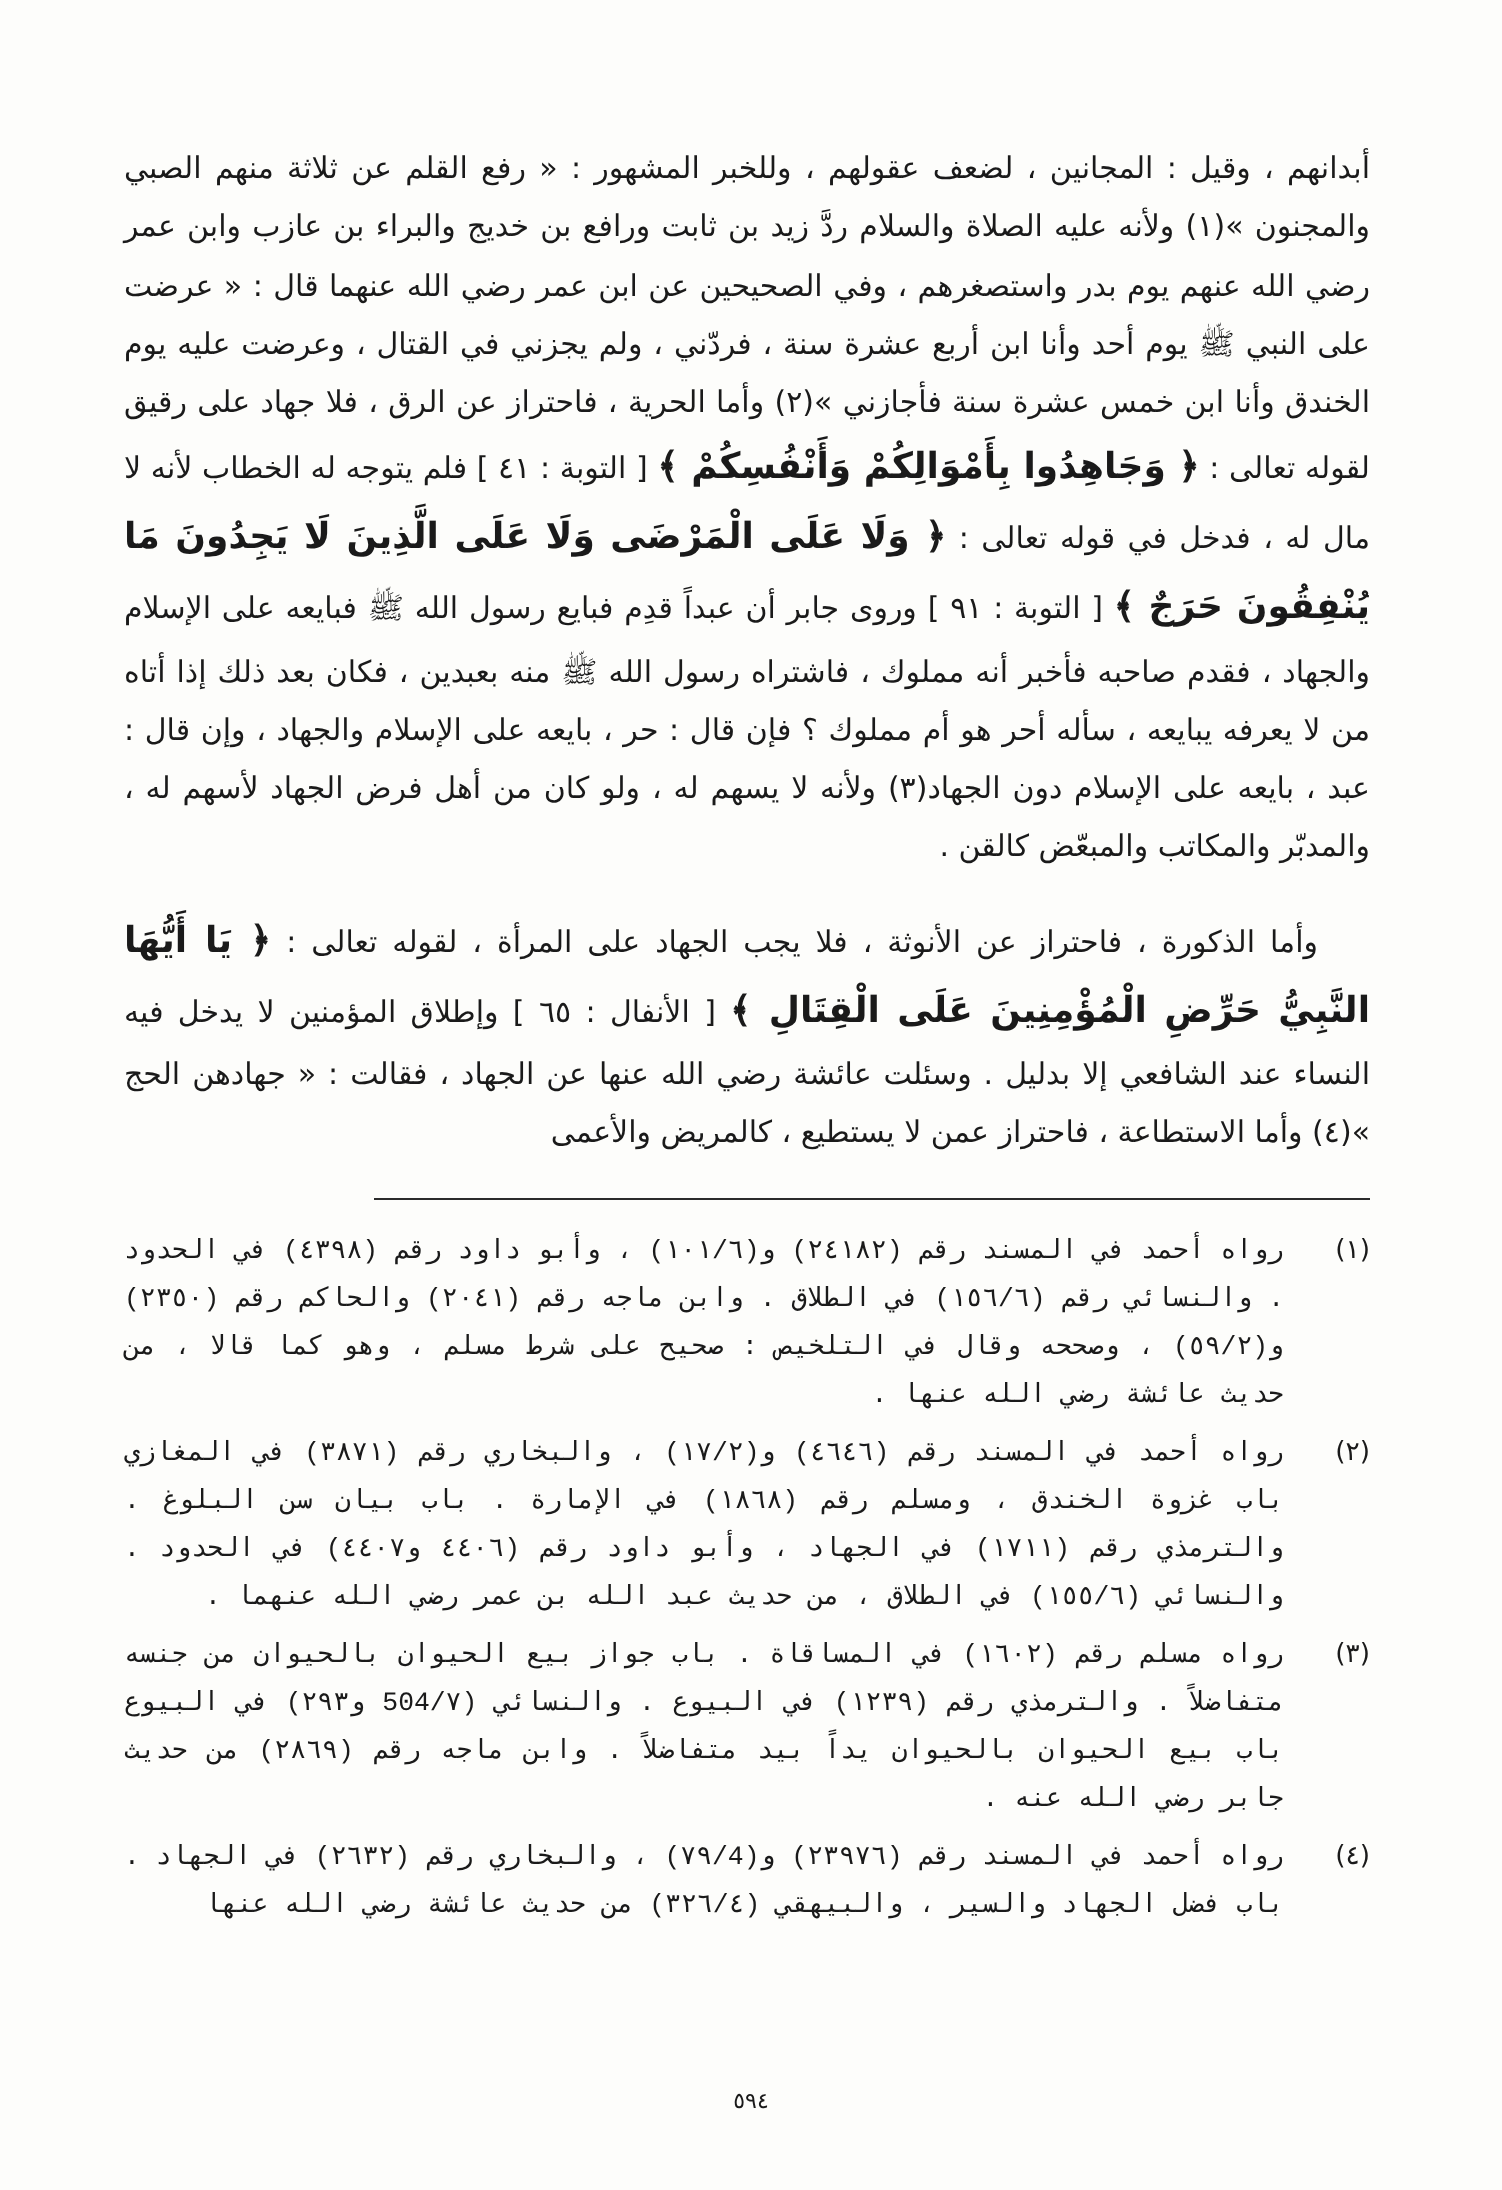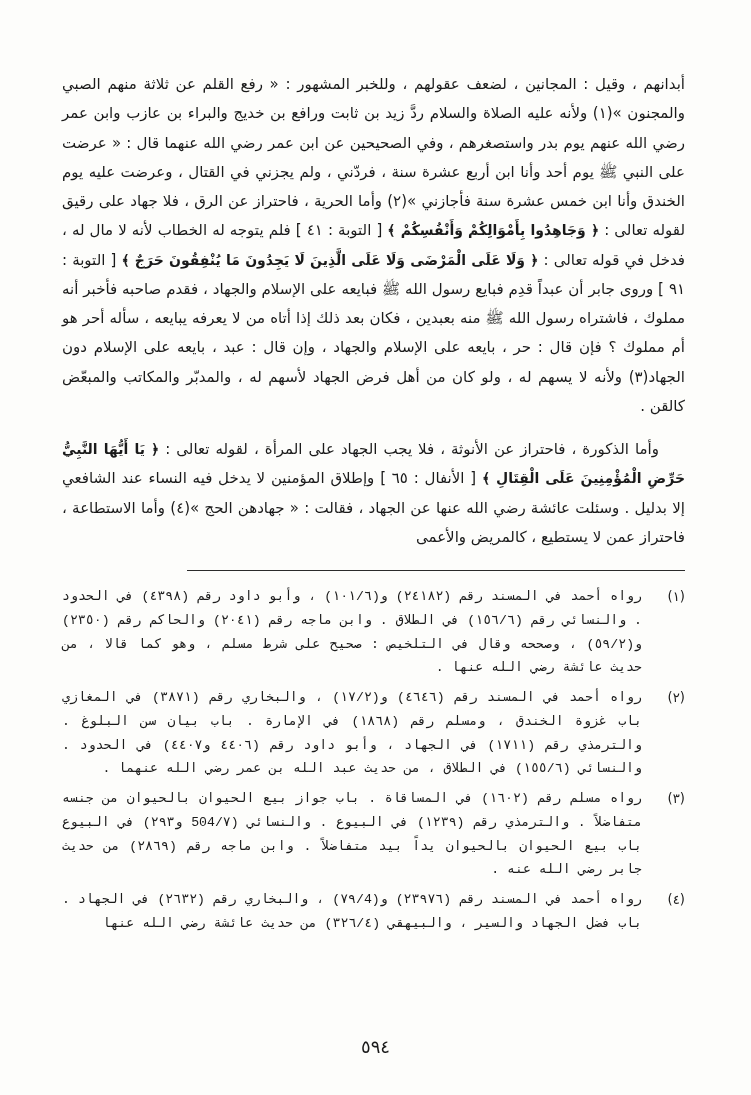--- a/index.html
+++ b/index.html
@@ -28,21 +28,21 @@
   .para {
     margin: 0;
     font-size: 15px;
     line-height: 1.95;
     text-align: justify;
   }
   .para-2 { margin-top: 14px; text-indent: 26px; }
 
   .quran {
     font-weight: bold;
-    font-size: 14px;
+    font-size: 18px;
   }
 
   .fn-rule {
     border: 0;
     border-top: 1.5px solid #2b2b2b;
     width: 498px;
     margin: 18px auto 14px 0; 
     margin-right: 0;
     margin-left: auto;
   }
@@ -57,21 +57,21 @@
   }
   .fn-marker { flex: 0 0 34px; white-space: nowrap; }
   .fn-text { flex: 1; text-align: justify; font-family: Liberation Mono, monospace; }
 
   .page-number {
     position: absolute;
     bottom: 38px;
     left: 0;
     right: 0;
     text-align: center;
-    font-size: 18px;
+    font-size: 11px;
     color: #1a1a1a;
   }
 </style>
 </head>
 <body>
 
 <div class="page">
 
   <main class="content">
 

